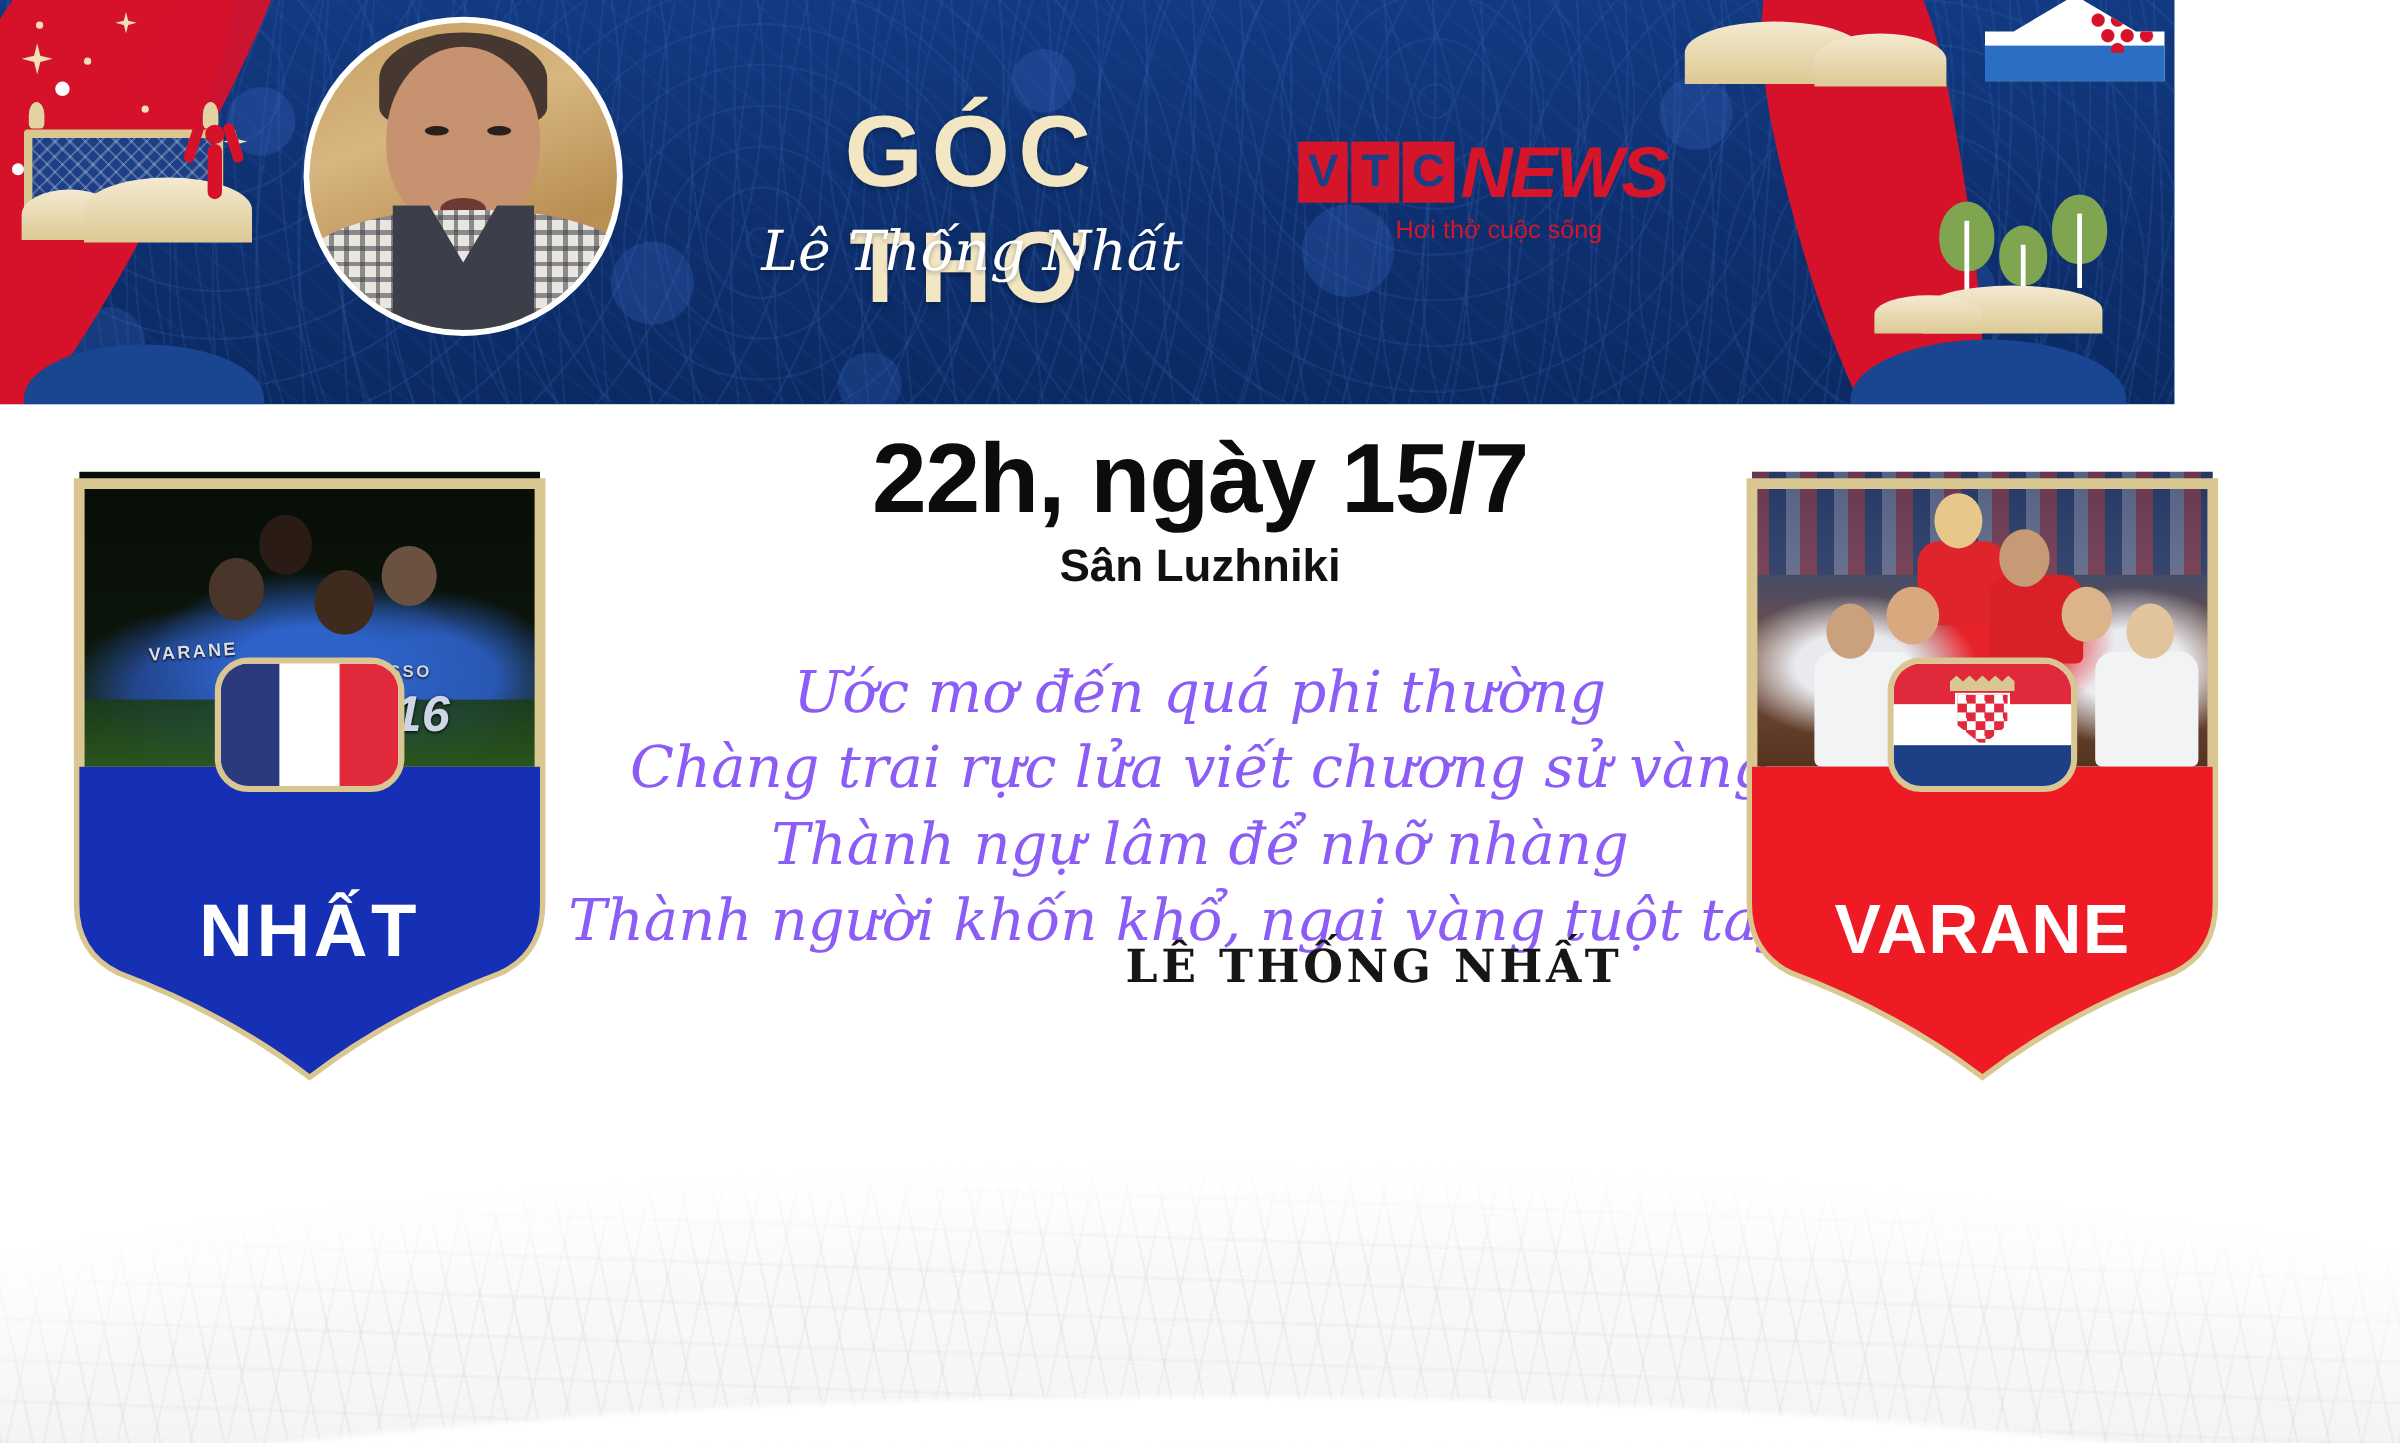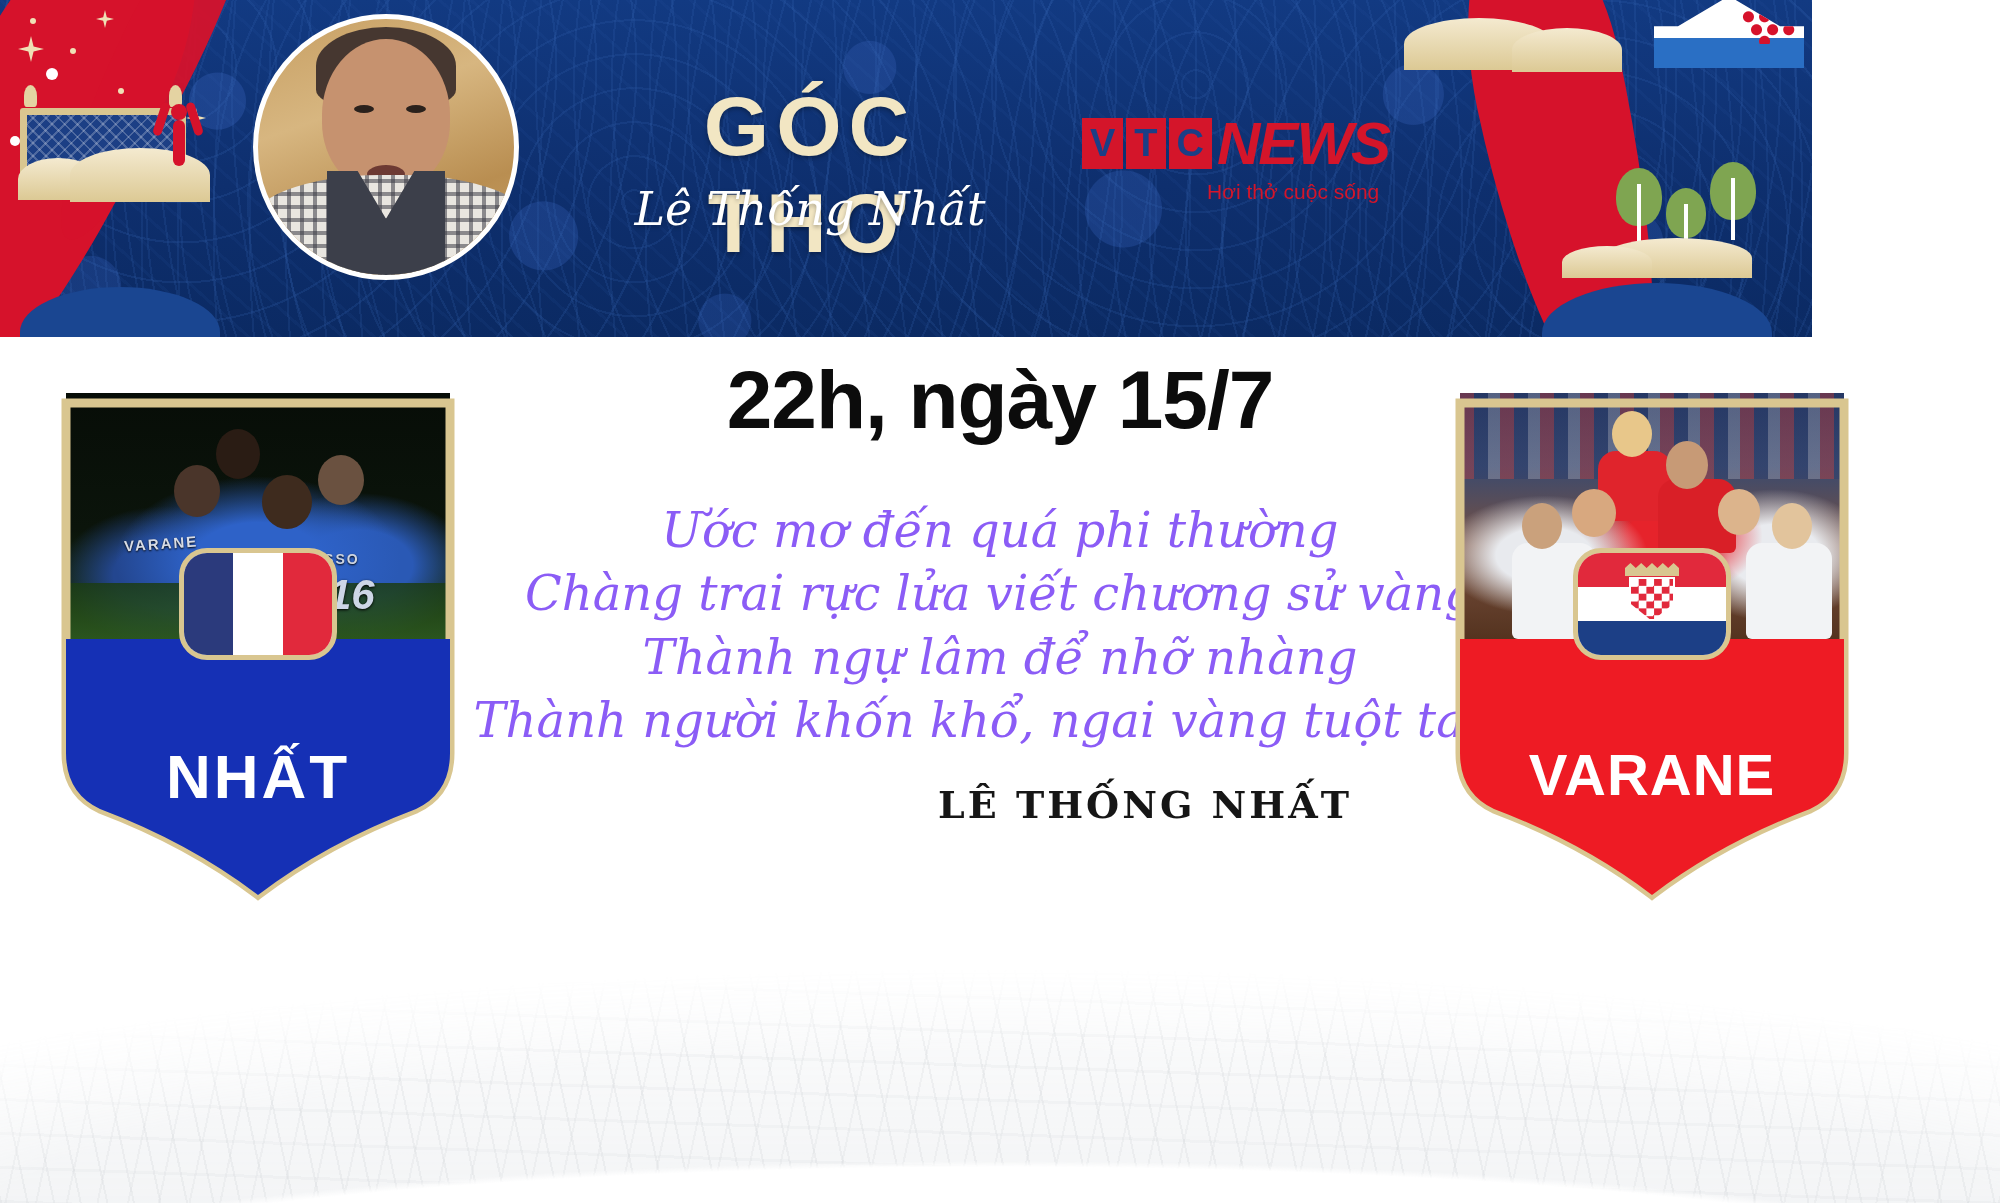--- a/index.html
+++ b/index.html
@@ -261,21 +261,20 @@
     letter-spacing: -2px;
     margin-left: 2px;
     font-family: "Liberation Sans", sans-serif;
   }
   .vtc-tag {
     position: absolute;
     left: 1163px; top: 180px;
     color: #d4152a;
     font-size: 21px;
     font-family: "Liberation Sans", sans-serif;
-    margin-left: 44px;
   }
 
   
   .stage {
     position: absolute;
     left: 0; top: 337px;
     width: 2000px; height: 866px;
     background: #ffffff;
     overflow: hidden;
   }
@@ -571,20 +570,21 @@
   </div>
   <div class="vtc-tag">Hơi thở cuộc sống</div>
 </div>
 
 <div class="stage">
 
   <div class="stadium"></div>
 
   <div class="center-col">
     <div class="match-time">22h, ngày 15/7</div>
+    <div class="venue">Sân Luzhniki</div>
     <div class="poem">
       <div class="poem-line">Ước mơ đến quá phi thường</div>
       <div class="poem-line">Chàng trai rực lửa viết chương sử vàng</div>
       <div class="poem-line">Thành ngự lâm để nhỡ nhàng</div>
       <div class="poem-line">Thành người khốn khổ, ngai vàng tuột tay !</div>
     </div>
   </div>
   <div class="signature">
     <span>LÊ THỐNG NHẤT</span>
   </div>

